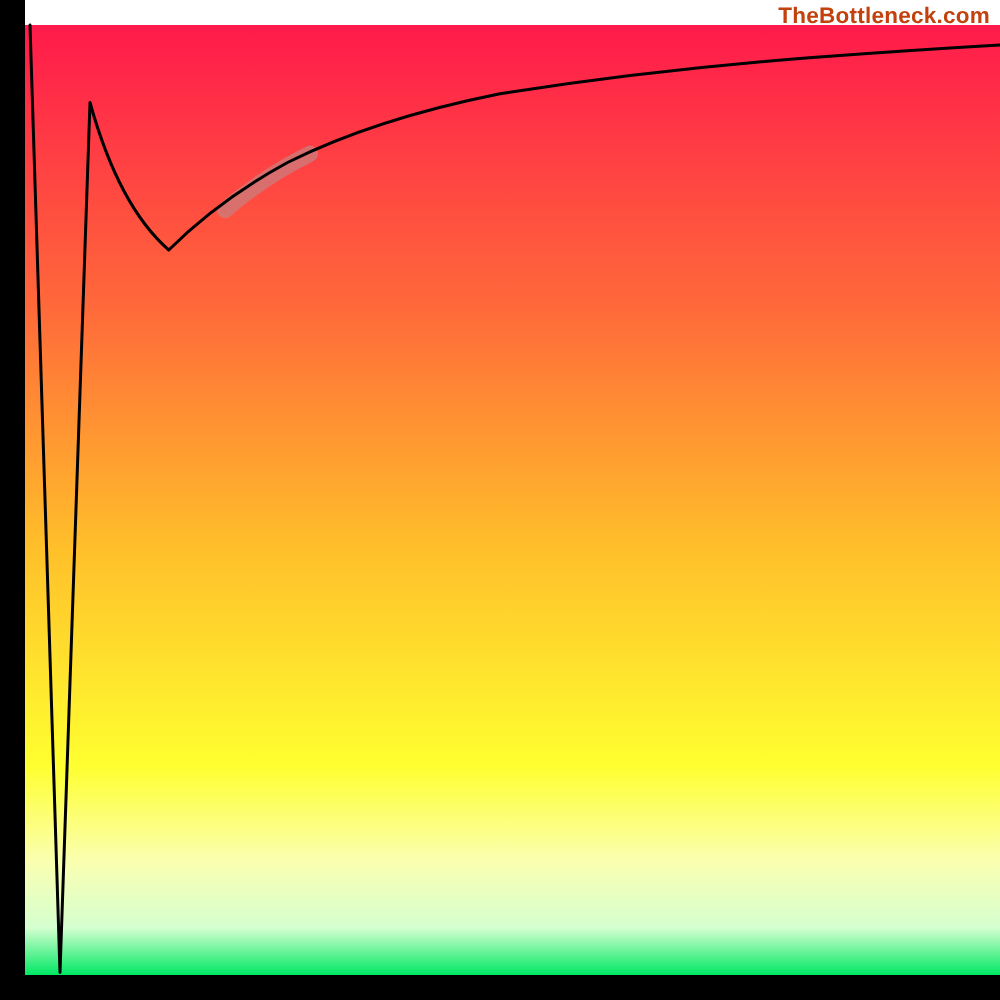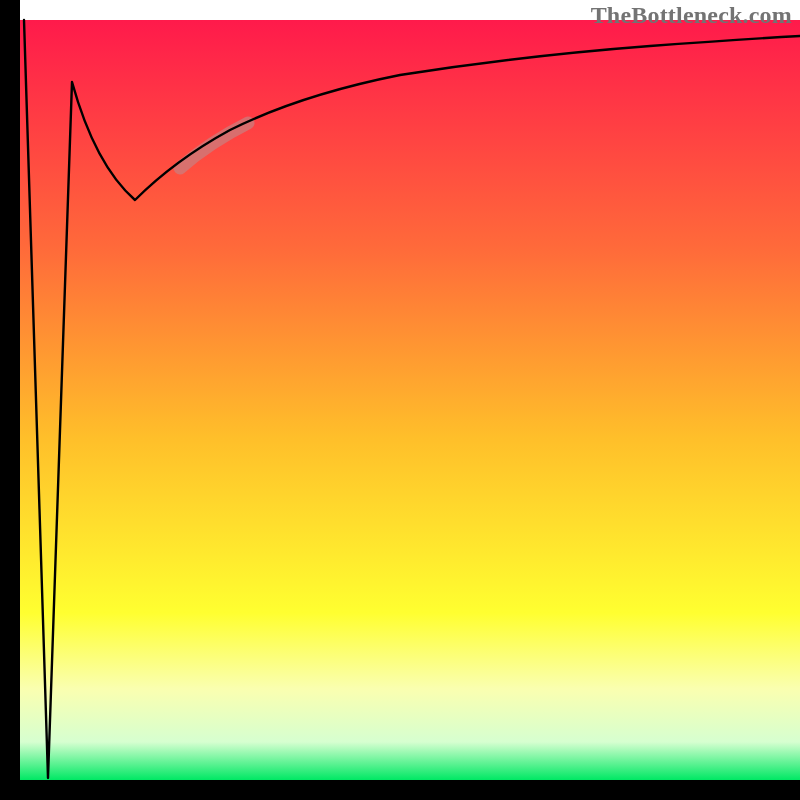--- a/index.html
+++ b/index.html
@@ -13,26 +13,25 @@
   }
   .chart-container {
     position: relative;
     width: 800px;
     height: 800px;
   }
   .watermark {
     position: absolute;
     top: 2px;
     right: 8px;
-    font-size: 24px;
+    font-size: 18px;
     font-weight: 600;
-    color: #737373;
+    color: #c2410c;
     letter-spacing: 0.2px;
     z-index: 5;
-    font-family: Liberation Serif, serif;
   }
   svg.plot {
     position: absolute;
     left: 0;
     top: 0;
     width: 800px;
     height: 800px;
   }
 </style>
 </head>

